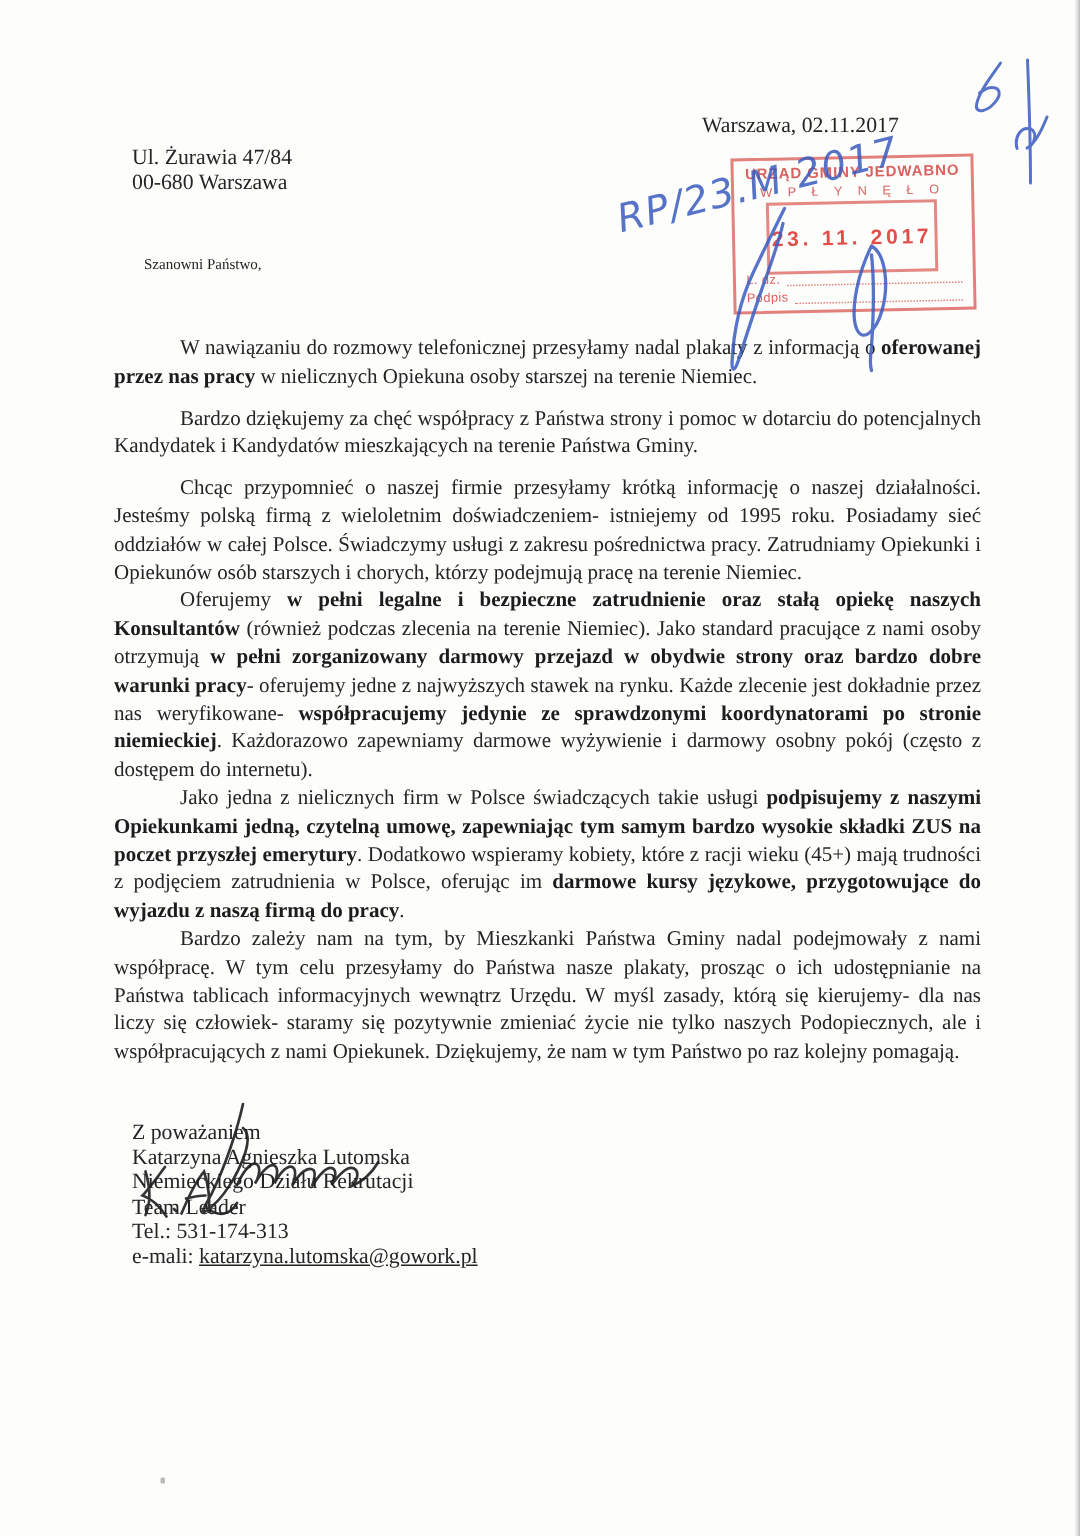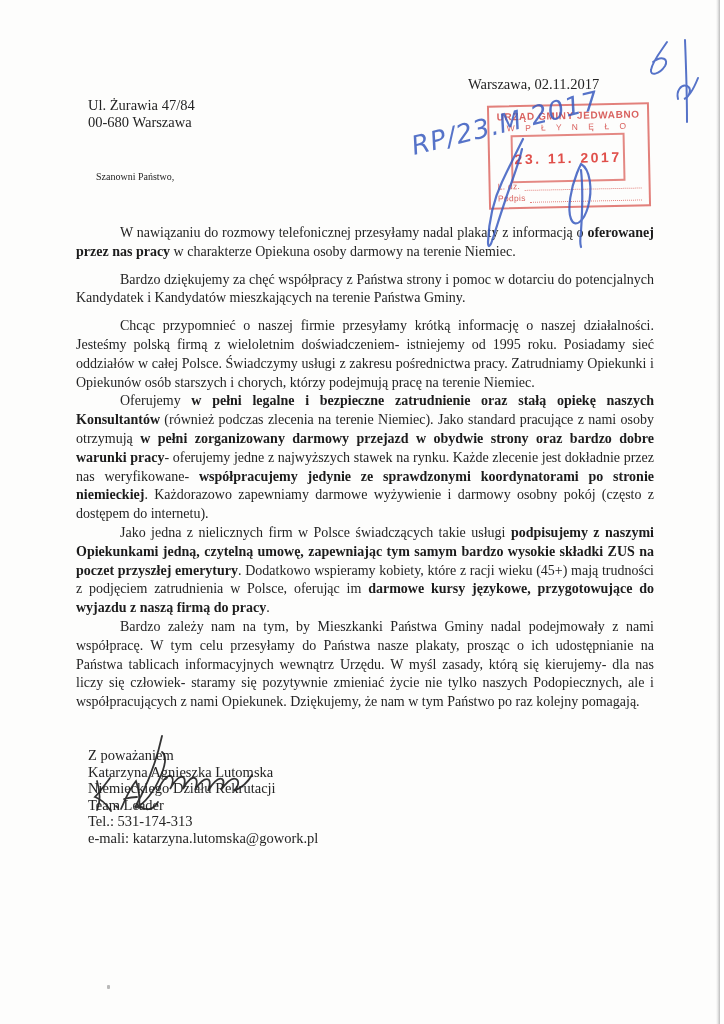--- a/index.html
+++ b/index.html
@@ -16,21 +16,21 @@
   
   .salutation{left:96px;top:171px;font-size:10px;}
   
   .letter-body{left:76px;top:224px;width:578px;font-size:14px;line-height:18.8px;text-align:justify;}
   .letter-body p{margin:0;text-indent:44px;}
   .letter-body p.gap{margin-bottom:9px;}
   .letter-body b{font-weight:bold;color:#1c1c1c;}
   
   .closing{left:88px;top:747px;font-size:14.5px;}
   .contact{left:88px;top:764px;font-size:14.5px;line-height:16.4px;}
-  .contact .email{}
+  .contact .email{text-decoration:underline;}
   
   .stamp{
     left:488px;top:104px;width:158px;height:100px;
     border:2px solid rgba(213,72,66,.75);
     transform:rotate(-1.2deg);
     color:rgba(208,62,58,.88);
     font-family:"Liberation Sans", sans-serif;
     opacity:.92;
   }
   .stamp-office{margin-top:4px;text-align:center;font-weight:bold;font-size:10px;letter-spacing:.6px;white-space:nowrap;}
@@ -78,21 +78,21 @@
     </div>
     <div class="stamp-row podpis">
       <span>Podpis</span>
       <span class="stamp-leader"></span>
     </div>
   </div>
 
   <div class="abs salutation">Szanowni Państwo,</div>
 
   <div class="abs letter-body" id="letter-body">
-      <p class="gap"><span>W nawiązaniu do rozmowy telefonicznej przesyłamy nadal plakaty z informacją o </span><b>oferowanej przez nas pracy</b><span> w charakterze Opiekuna osoby darmowy na terenie Niemiec.</span></p>
+      <p class="gap"><span>W nawiązaniu do rozmowy telefonicznej przesyłamy nadal plakaty z informacją o </span><b>oferowanej przez nas pracy</b><span> w nielicznych Opiekuna osoby starszej na terenie Niemiec.</span></p>
       <p class="gap"><span>Bardzo dziękujemy za chęć współpracy z Państwa strony i pomoc w dotarciu do potencjalnych Kandydatek i Kandydatów mieszkających na terenie Państwa Gminy.</span></p>
       <p><span>Chcąc przypomnieć o naszej firmie przesyłamy krótką informację o naszej działalności. Jesteśmy polską firmą z wieloletnim doświadczeniem- istniejemy od 1995 roku. Posiadamy sieć oddziałów w całej Polsce. Świadczymy usługi z zakresu pośrednictwa pracy. Zatrudniamy Opiekunki i Opiekunów osób starszych i chorych, którzy podejmują pracę na terenie Niemiec.</span></p>
       <p><span>Oferujemy </span><b>w pełni legalne i bezpieczne zatrudnienie oraz stałą opiekę naszych Konsultantów</b><span> (również podczas zlecenia na terenie Niemiec). Jako standard pracujące z nami osoby otrzymują </span><b>w pełni zorganizowany darmowy przejazd w obydwie strony oraz bardzo dobre warunki pracy</b><span>- oferujemy jedne z najwyższych stawek na rynku. Każde zlecenie jest dokładnie przez nas weryfikowane- </span><b>współpracujemy jedynie ze sprawdzonymi koordynatorami po stronie niemieckiej</b><span>. Każdorazowo zapewniamy darmowe wyżywienie i darmowy osobny pokój (często z dostępem do internetu).</span></p>
       <p><span>Jako jedna z nielicznych firm w Polsce świadczących takie usługi </span><b>podpisujemy z naszymi Opiekunkami jedną, czytelną umowę, zapewniając tym samym bardzo wysokie składki ZUS na poczet przyszłej emerytury</b><span>. Dodatkowo wspieramy kobiety, które z racji wieku (45+) mają trudności z podjęciem zatrudnienia w Polsce, oferując im </span><b>darmowe kursy językowe, przygotowujące do wyjazdu z naszą firmą do pracy</b><span>.</span></p>
       <p><span>Bardzo zależy nam na tym, by Mieszkanki Państwa Gminy nadal podejmowały z nami współpracę. W tym celu przesyłamy do Państwa nasze plakaty, prosząc o ich udostępnianie na Państwa tablicach informacyjnych wewnątrz Urzędu. W myśl zasady, którą się kierujemy- dla nas liczy się człowiek- staramy się pozytywnie zmieniać życie nie tylko naszych Podopiecznych, ale i współpracujących z nami Opiekunek. Dziękujemy, że nam w tym Państwo po raz kolejny pomagają.</span></p>
     </div>
 
   <div class="abs closing">Z poważaniem</div>
 
   <div class="abs contact">

